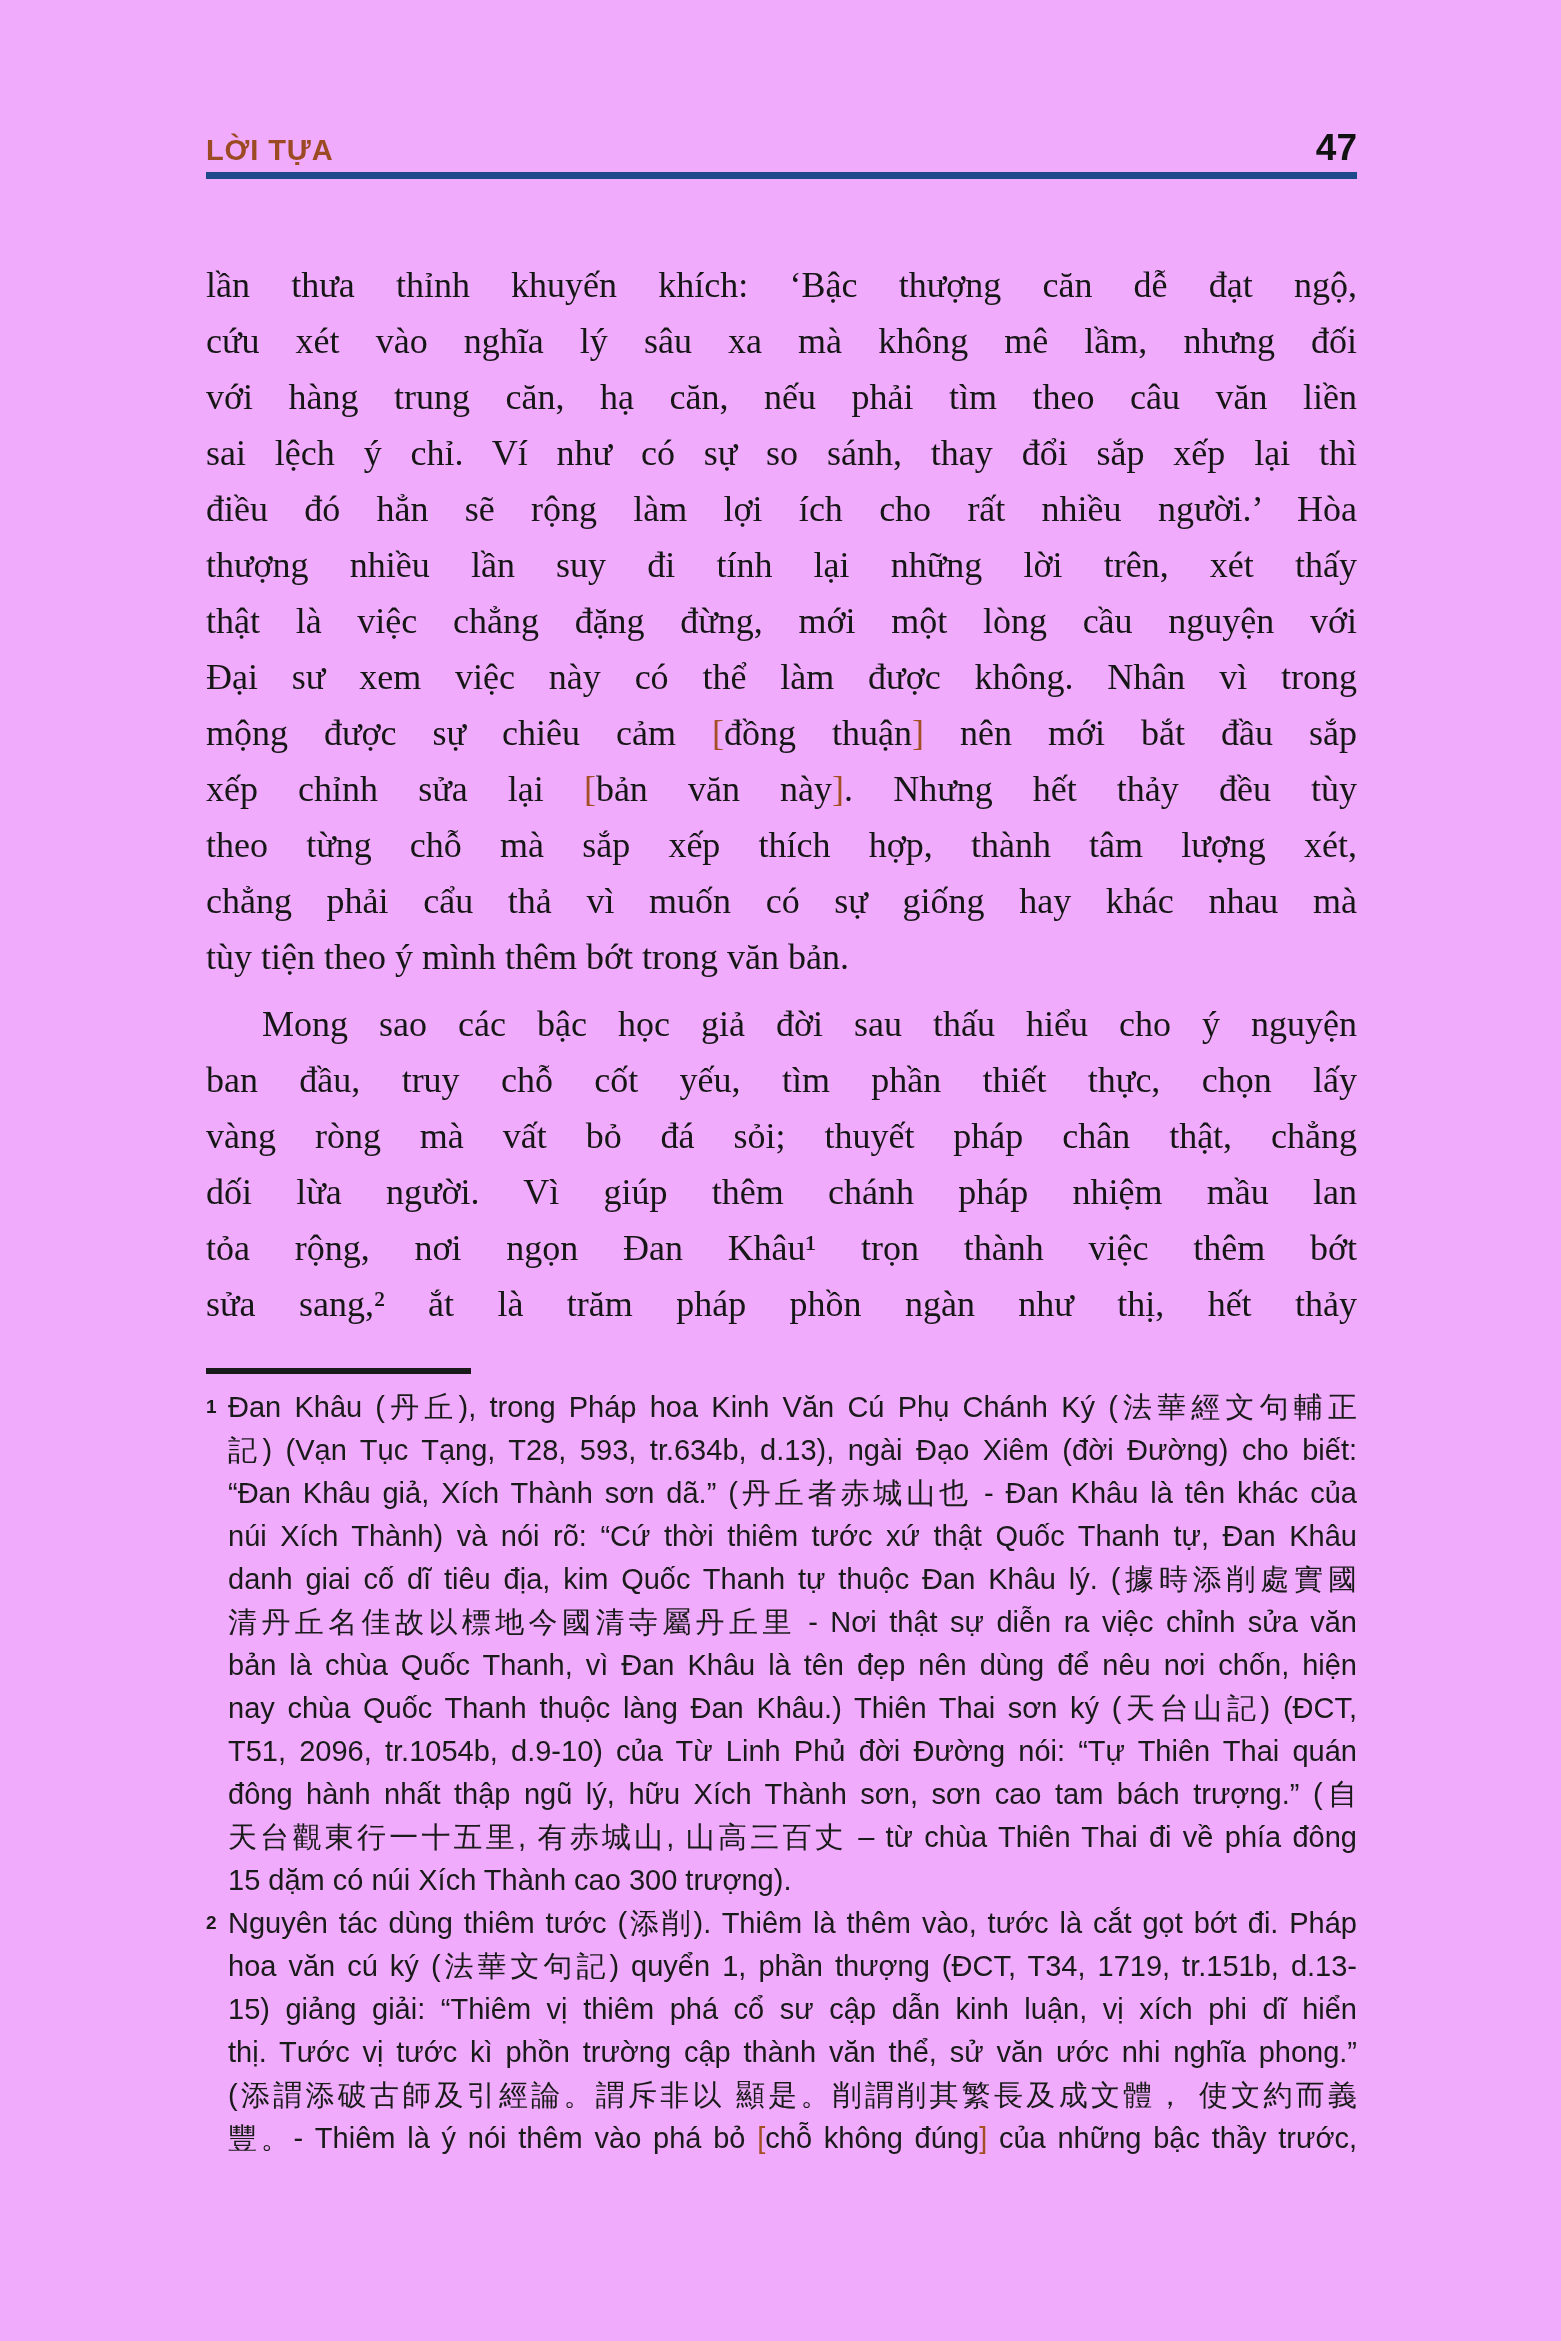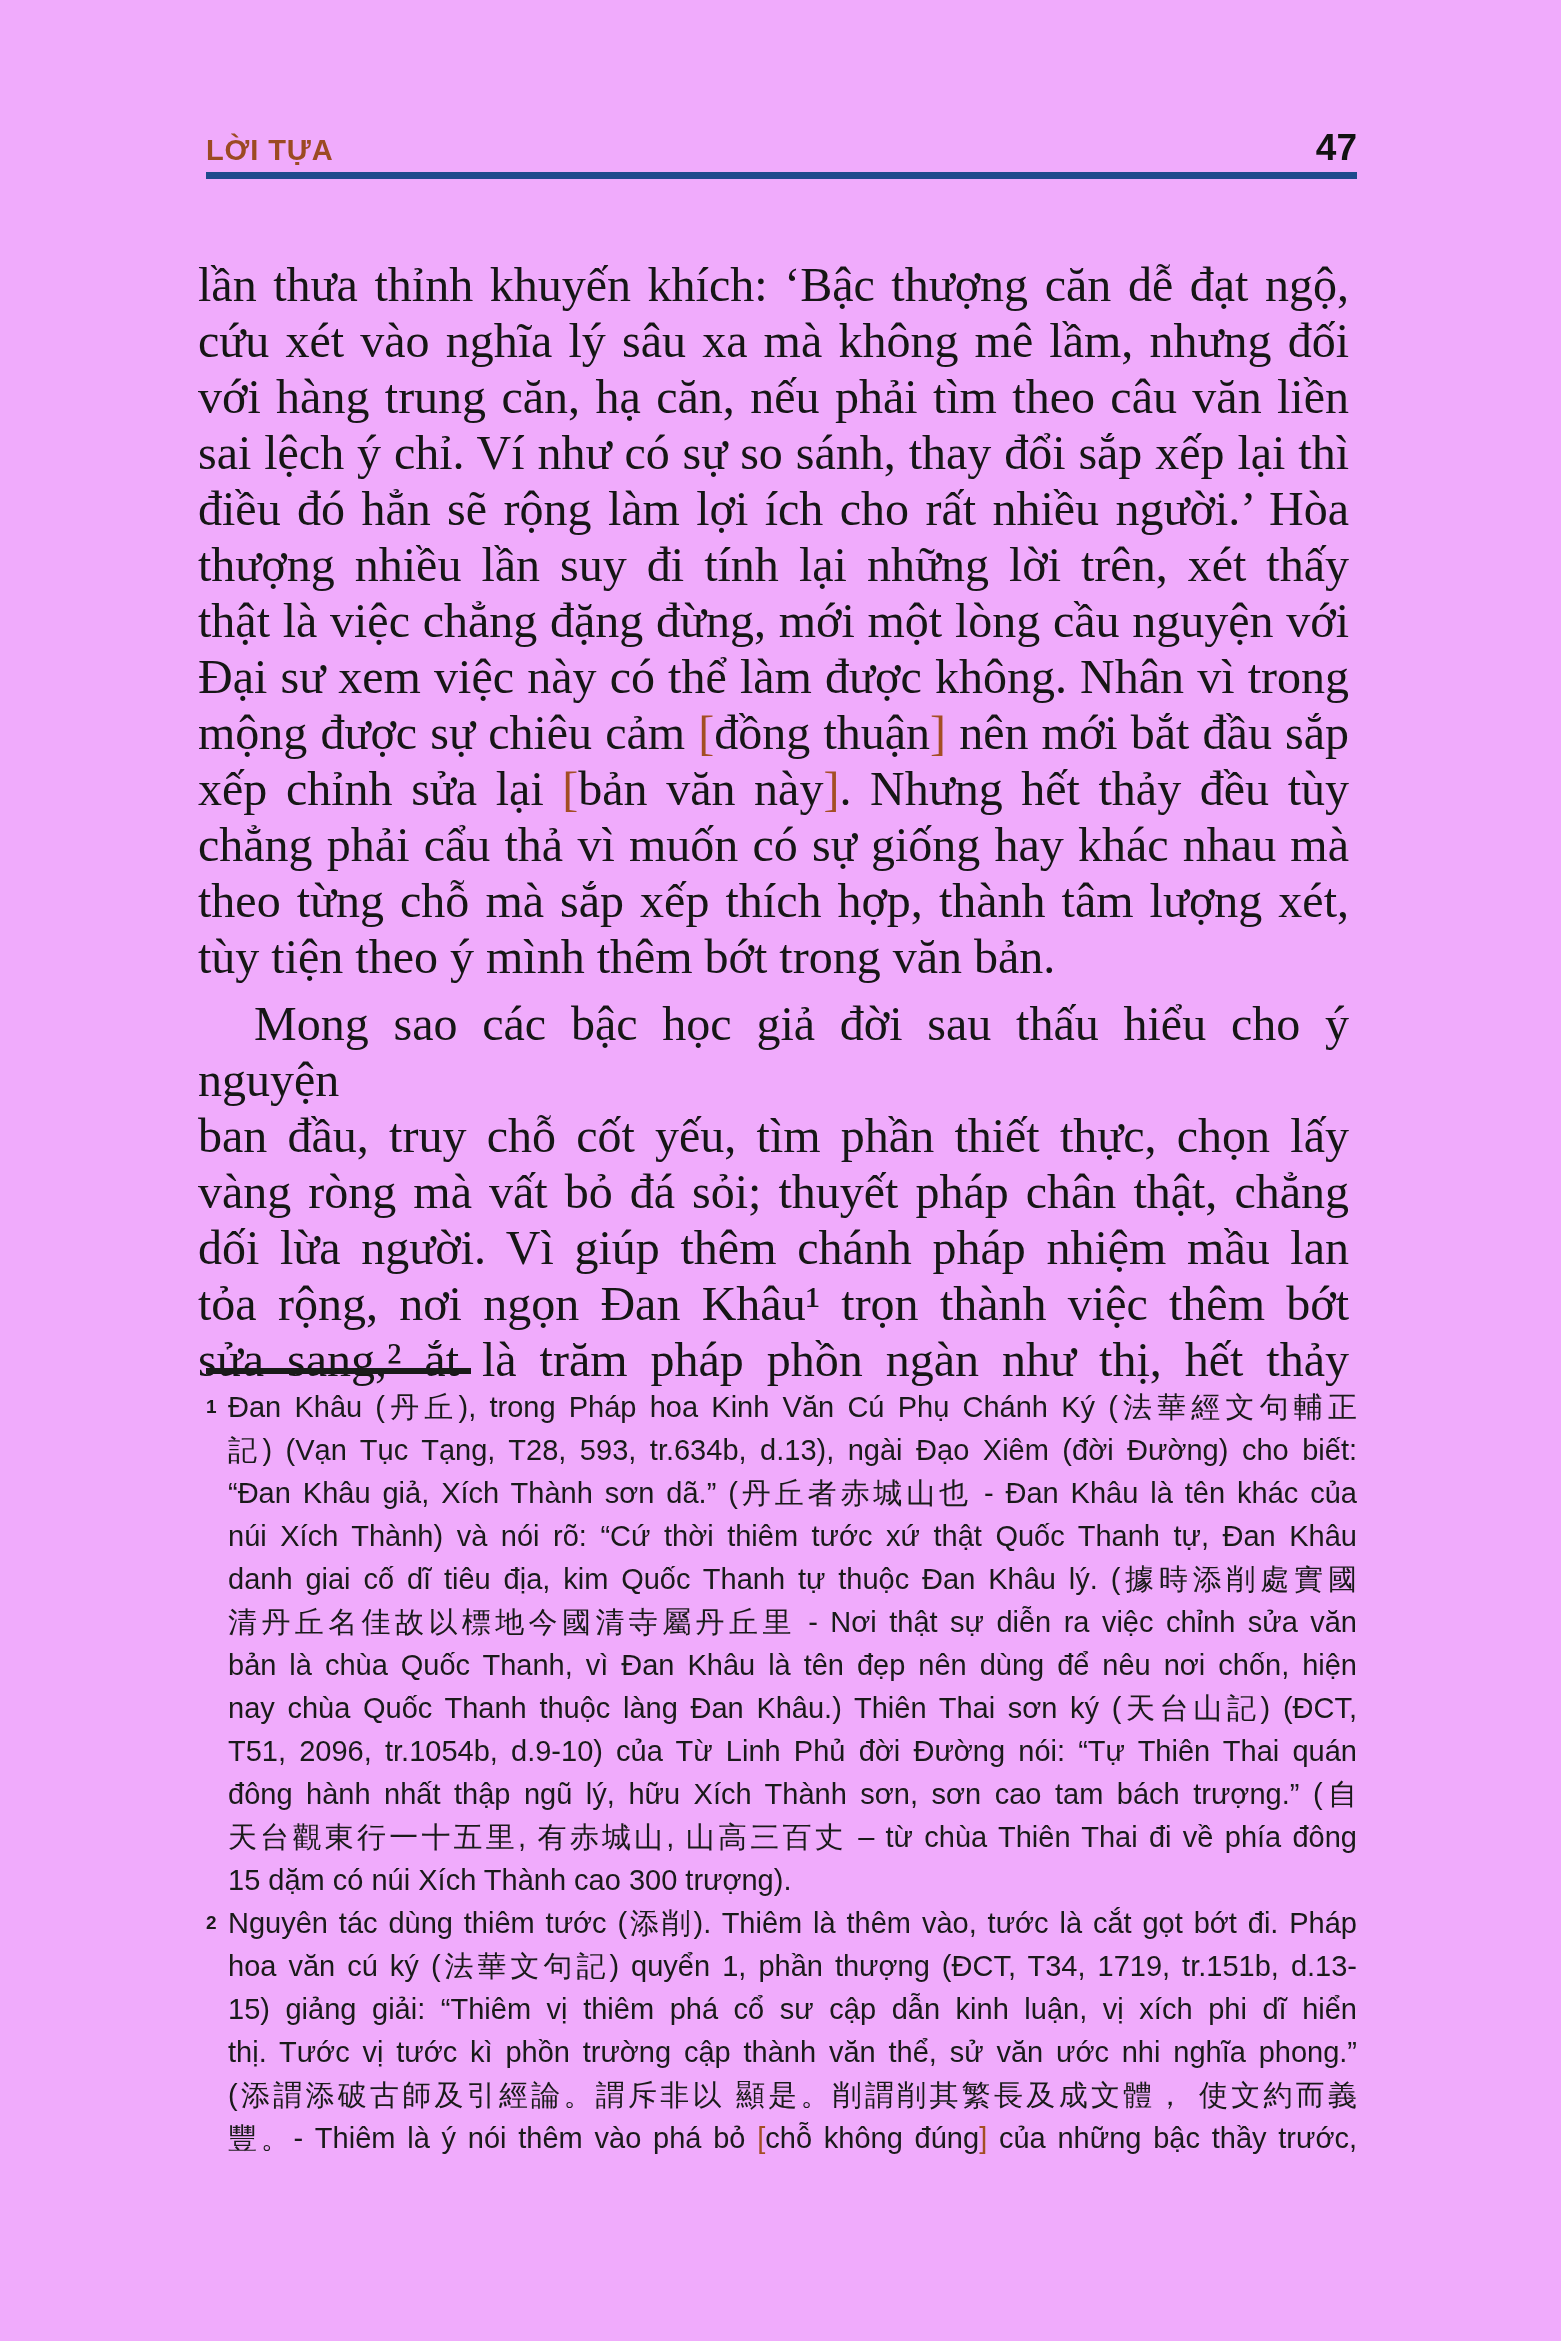--- a/index.html
+++ b/index.html
@@ -7,22 +7,22 @@
         color:#161616;}
 
   
   .pagehead{position:absolute;left:206px;top:129px;width:1151px;
             display:flex;justify-content:space-between;align-items:baseline;}
   .running-title{font:700 29px/1 "Liberation Sans",sans-serif;color:#9c4a23;letter-spacing:0.9px;}
   .page-number{font:700 37px/1 "Liberation Sans",sans-serif;color:#121212;text-align:center;}
   .head-rule{position:absolute;left:206px;top:172px;width:1151px;height:7px;background:#1e4a8c;}
 
   
-  .body-text{position:absolute;left:198px;top:257px;width:1151px;
-             font-family:"Liberation Serif",serif;font-size:48px;line-height:56px;color:#161616;}
+  .body-text{position:absolute;left:206px;top:257px;width:1151px;
+             font-family:"Liberation Serif",serif;font-size:36px;line-height:56px;color:#161616;}
   .para + .para{margin-top:11.3px;}
   .line{text-align:justify;text-align-last:justify;-moz-text-align-last:justify;overflow:hidden;}
   .line.align-last-left{text-align-last:left;-moz-text-align-last:left;}
   .line.first-indent{text-indent:56px;}
   .bracket{color:#a34e23;}
 
   
   .fn-rule{position:absolute;left:206px;top:1368px;width:265px;height:6px;background:#1a1a1a;}
   .footnotes{position:absolute;left:206px;top:1386px;width:1151px;
              font-family:"Liberation Sans",sans-serif;font-size:29px;line-height:43px;color:#1a1a1a;}
@@ -45,22 +45,22 @@
         <div class="line">lần thưa thỉnh khuyến khích: ‘Bậc thượng căn dễ đạt ngộ,</div>
         <div class="line">cứu xét vào nghĩa lý sâu xa mà không mê lầm, nhưng đối</div>
         <div class="line">với hàng trung căn, hạ căn, nếu phải tìm theo câu văn liền</div>
         <div class="line">sai lệch ý chỉ. Ví như có sự so sánh, thay đổi sắp xếp lại thì</div>
         <div class="line">điều đó hẳn sẽ rộng làm lợi ích cho rất nhiều người.’ Hòa</div>
         <div class="line">thượng nhiều lần suy đi tính lại những lời trên, xét thấy</div>
         <div class="line">thật là việc chẳng đặng đừng, mới một lòng cầu nguyện với</div>
         <div class="line">Đại sư xem việc này có thể làm được không. Nhân vì trong</div>
         <div class="line">mộng được sự chiêu cảm <span class="bracket">[</span>đồng thuận<span class="bracket">]</span> nên mới bắt đầu sắp</div>
         <div class="line">xếp chỉnh sửa lại <span class="bracket">[</span>bản văn này<span class="bracket">]</span>. Nhưng hết thảy đều tùy</div>
+        <div class="line">theo từng chỗ mà sắp xếp thích hợp, thành tâm lượng xét,</div>
         <div class="line">chẳng phải cẩu thả vì muốn có sự giống hay khác nhau mà</div>
-        <div class="line">theo từng chỗ mà sắp xếp thích hợp, thành tâm lượng xét,</div>
         <div class="line align-last-left">tùy tiện theo ý mình thêm bớt trong văn bản.</div>
       </div>
     <div class="para">
         <div class="line first-indent">Mong sao các bậc học giả đời sau thấu hiểu cho ý nguyện</div>
         <div class="line">ban đầu, truy chỗ cốt yếu, tìm phần thiết thực, chọn lấy</div>
         <div class="line">vàng ròng mà vất bỏ đá sỏi; thuyết pháp chân thật, chẳng</div>
         <div class="line">dối lừa người. Vì giúp thêm chánh pháp nhiệm mầu lan</div>
         <div class="line">tỏa rộng, nơi ngọn Đan Khâu¹ trọn thành việc thêm bớt</div>
         <div class="line">sửa sang,² ắt là trăm pháp phồn ngàn như thị, hết thảy</div>
       </div>

